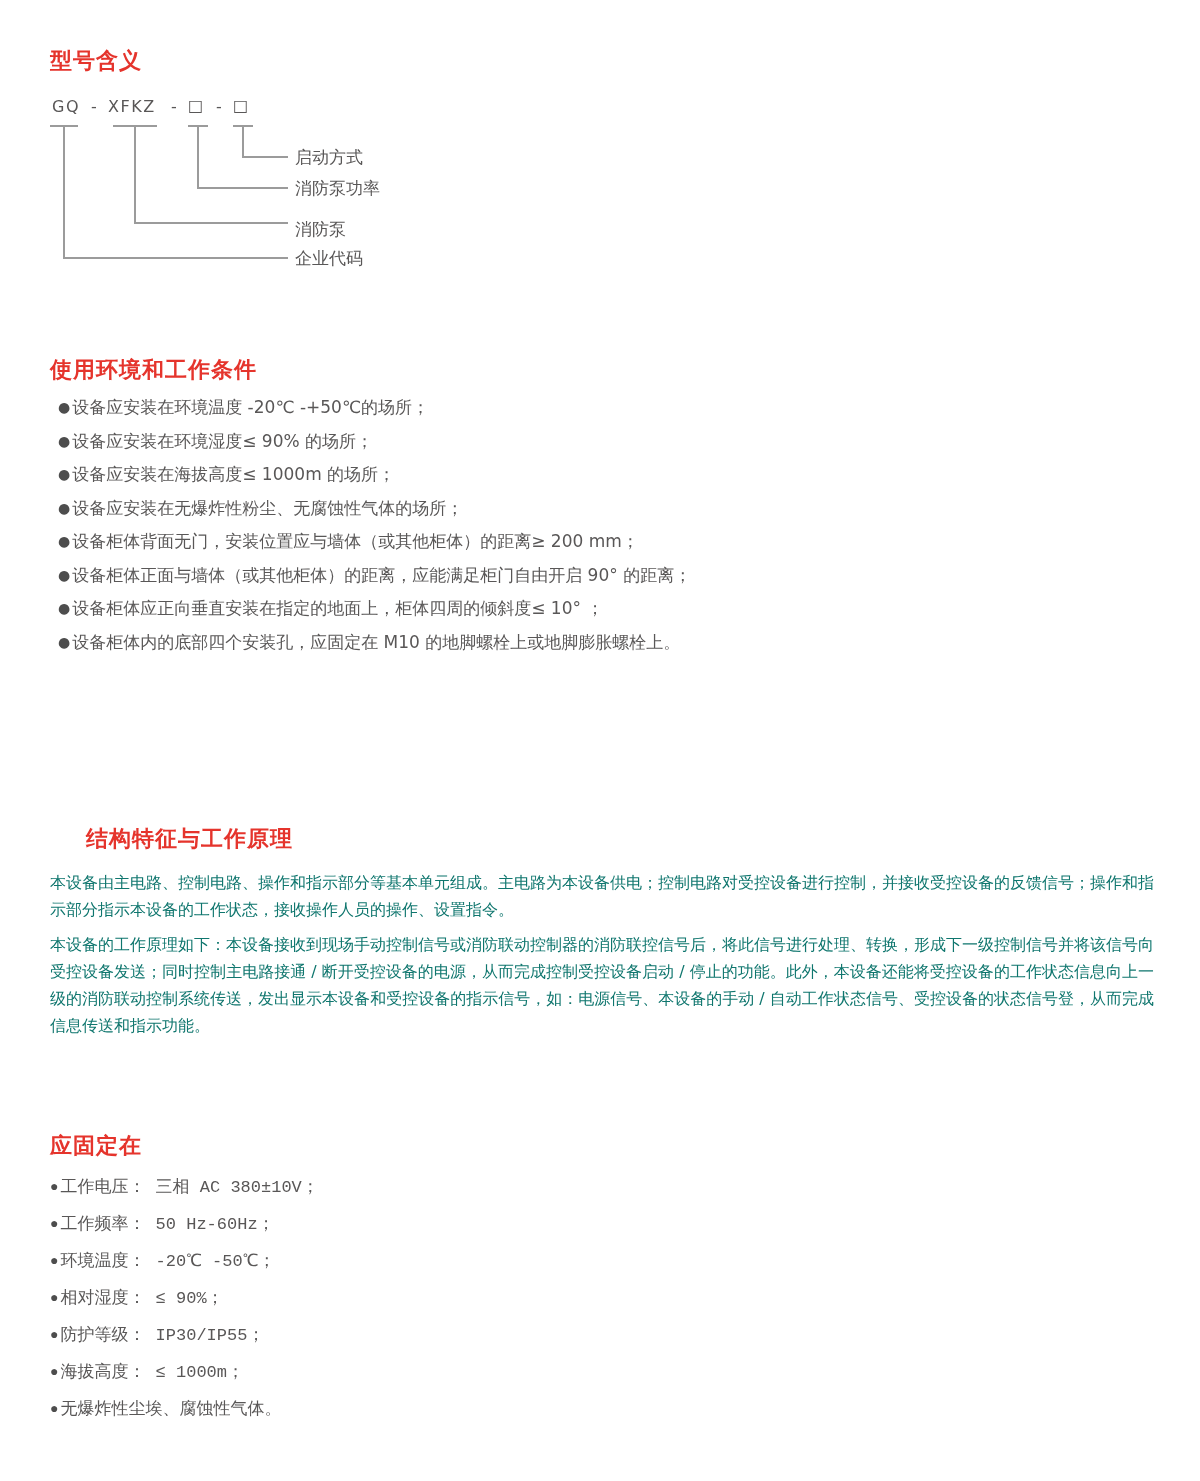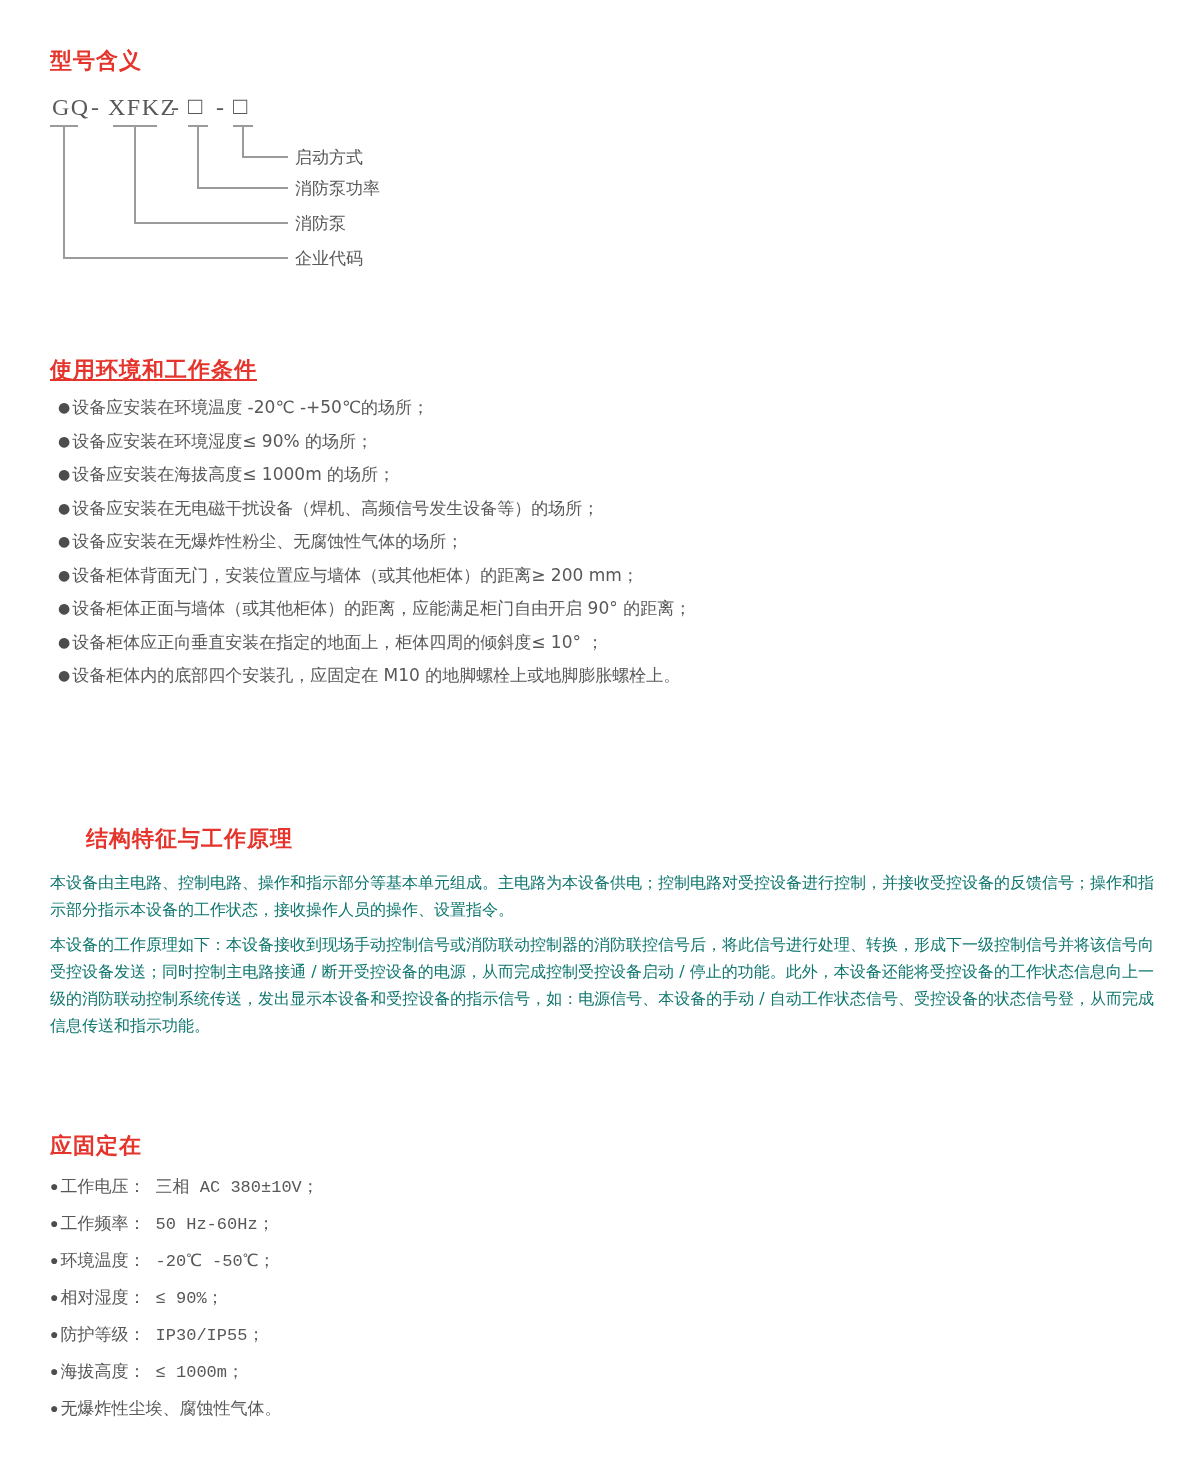--- a/index.html
+++ b/index.html
@@ -19,41 +19,40 @@
     left: 50px;
     font-size: 22px;
     line-height: 26px;
     font-weight: 600;
     color: #e5342c;
     letter-spacing: 1px;
     white-space: nowrap;
     text-align: right;
   }
   #model-title     { top: 48px; }
-  #env-title       { top: 357px; text-decoration: underline; }
+  #env-title       { top: 357px; }
   #structure-title { top: 826px; margin-left: 36px; }
   #tech-title      { top: 1133px; }
 
   
   .diagram {
     position: absolute;
     left: 50px;
     top: 95px;
     width: 520px;
     height: 190px;
   }
   .code-part {
     position: absolute;
     top: 0;
-    font-size: 24px;
+    font-size: 16px;
     line-height: 24px;
     color: #595757;
     letter-spacing: 1.5px;
     white-space: nowrap;
-    font-family: Liberation Serif, serif;
   }
   .cp-0 { left: 2px; }
   .cp-1 { left: 41px; }
   .cp-2 { left: 58px; }
   .cp-3 { left: 121px; }
   .cp-4 { left: 138px; top: -1px; }
   .cp-5 { left: 166px; }
   .cp-6 { left: 183px; top: -1px; }
 
   .dline { position: absolute; background: #9b9b9b; }
@@ -81,21 +80,21 @@
   .diagram-label {
     position: absolute;
     left: 245px;
     font-size: 17px;
     line-height: 20px;
     color: #595757;
     white-space: nowrap;
   }
   .lbl-0 { top: 52px; }
   .lbl-1 { top: 83px; text-align: center; }
-  .lbl-2 { top: 118px; }
+  .lbl-2 { top: 126px; font-family: Liberation Mono, monospace; }
   .lbl-3 { top: 153px; }
 
   
   ul.bullet-list {
     position: absolute;
     left: 50px;
     list-style: none;
     white-space: nowrap;
   }
   ul.bullet-list li {
@@ -175,23 +174,20 @@
       </li>
 
       <li>
         <span class="bullet">●</span><span class="item-text">设备应安装在环境湿度≤ 90% 的场所；</span>
       </li>
 
       <li>
         <span class="bullet">●</span><span class="item-text">设备应安装在海拔高度≤ 1000m 的场所；</span>
       </li>
 
-      <li>
-        <span class="bullet">●</span><span class="item-text">设备应安装在无电磁干扰设备（焊机、高频信号发生设备等）的场所；</span>
-      </li>
 
       <li>
         <span class="bullet">●</span><span class="item-text">设备应安装在无爆炸性粉尘、无腐蚀性气体的场所；</span>
       </li>
 
       <li>
         <span class="bullet">●</span><span class="item-text">设备柜体背面无门，安装位置应与墙体（或其他柜体）的距离≥ 200 mm；</span>
       </li>
 
 

